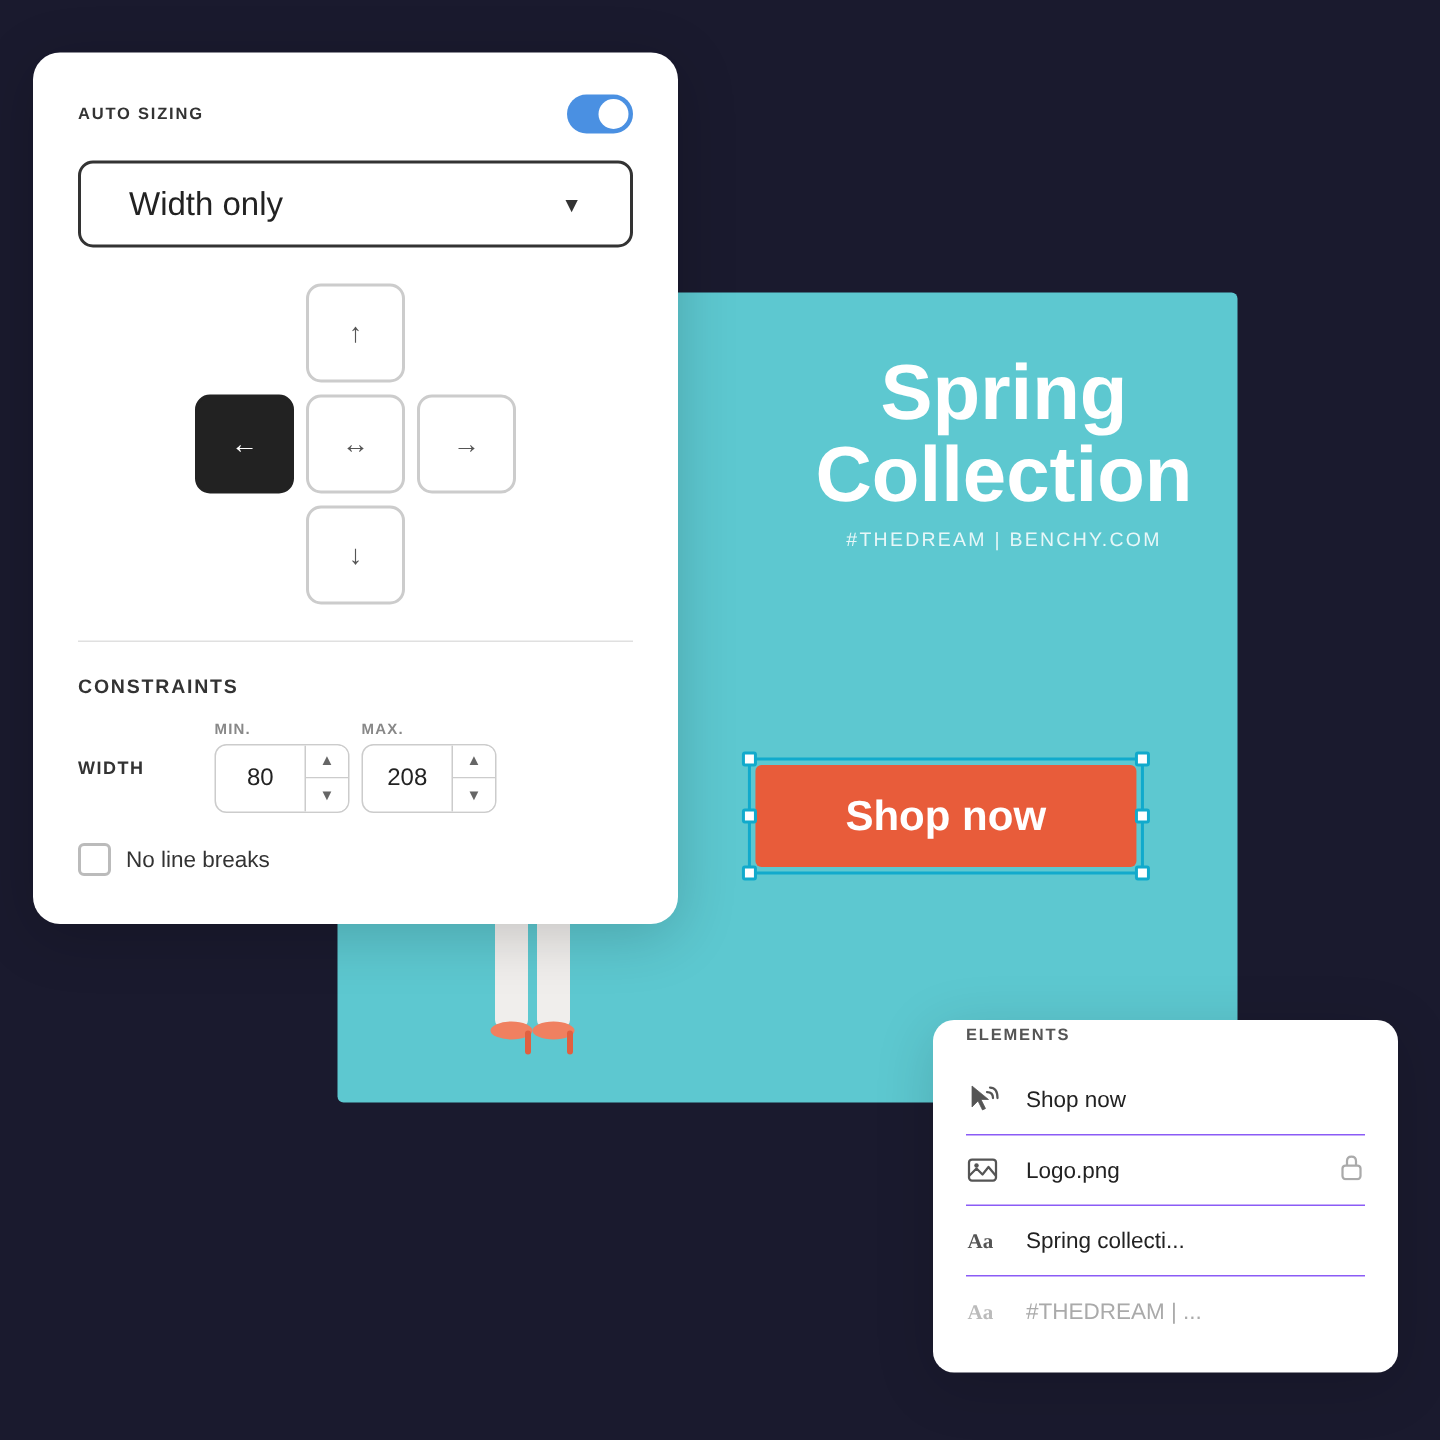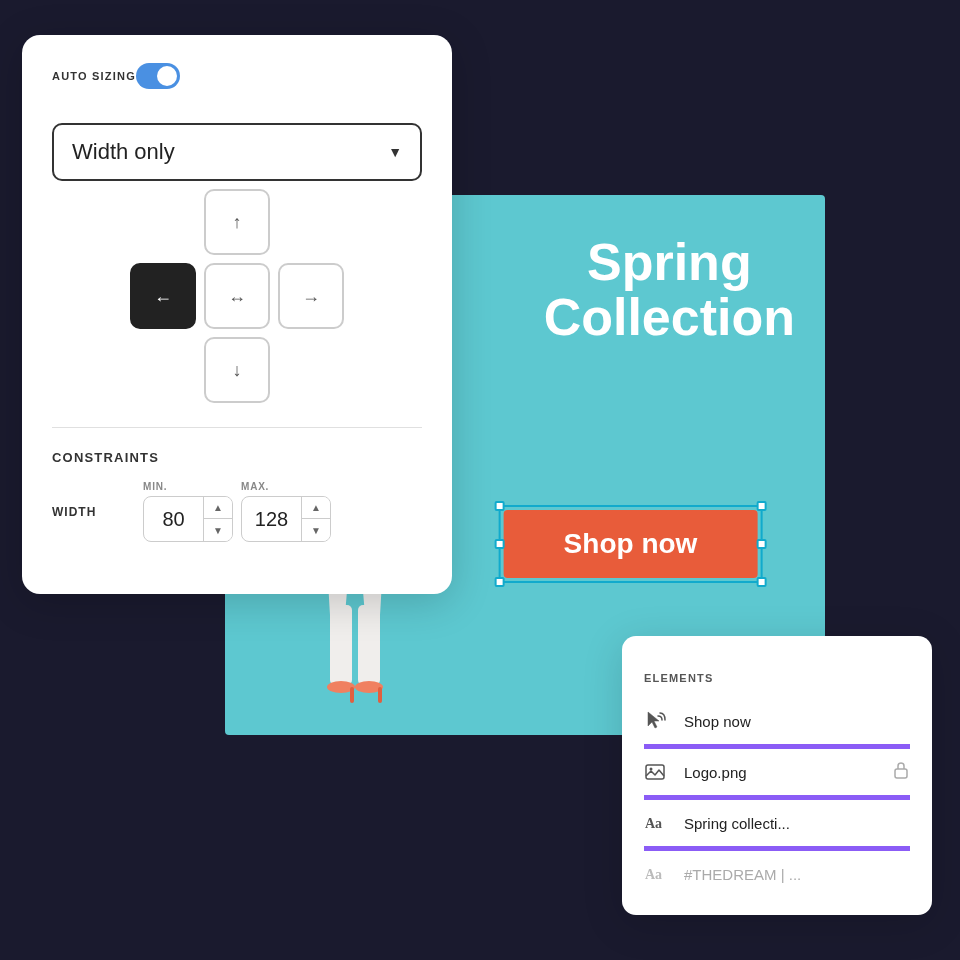--- a/index.html
+++ b/index.html
@@ -24,21 +24,22 @@
       background: #fff;
       border-radius: 18px;
       padding: 28px 30px 32px;
       box-shadow: 0 8px 40px rgba(0,0,0,0.18);
       z-index: 10;
     }
 
     .panel-header {
       display: flex;
       align-items: center;
-      margin-bottom: 34px;
+      justify-content: space-between;
+      margin-bottom: 18px;
     }
 
     .panel-label {
       font-size: 11px;
       font-weight: 700;
       letter-spacing: 1.2px;
       color: #333;
       text-transform: uppercase;
     }
 
@@ -62,22 +63,22 @@
       border-radius: 50%;
     }
 
     
     .dropdown {
       display: flex;
       align-items: center;
       justify-content: space-between;
       border: 2px solid #333;
       border-radius: 10px;
-      padding: 14px 18px;
-      margin-bottom: 8px;
+      padding: 14px 32px;
+      margin-bottom: 24px;
       cursor: pointer;
       text-align: center;
     }
     .dropdown-text {
       font-size: 22px;
       font-weight: 500;
       color: #222;
     }
     .dropdown-arrow {
       font-size: 14px;
@@ -171,21 +172,21 @@
       display: flex;
       align-items: center;
       border: 1.5px solid #ccc;
       border-radius: 8px;
       overflow: hidden;
       width: 90px;
     }
     .spinner-value {
       flex: 1;
       text-align: center;
-      font-size: 20px;
+      font-size: 16px;
       font-weight: 500;
       color: #222;
       padding: 8px 4px;
       border: none;
       outline: none;
     }
     .spinner-arrows {
       display: flex;
       flex-direction: column;
       border-left: 1.5px solid #ccc;
@@ -312,21 +313,21 @@
     }
 
     
     .elements-panel {
       position: absolute;
       bottom: 45px;
       right: 28px;
       width: 310px;
       background: #fff;
       border-radius: 14px;
-      padding: 36px 22px 18px;
+      padding: 4px 22px 18px;
       box-shadow: 0 8px 40px rgba(0,0,0,0.15);
       z-index: 12;
     }
 
     .elements-title {
       font-size: 11px;
       font-weight: 700;
       letter-spacing: 1.2px;
       color: #555;
       text-transform: uppercase;
@@ -334,21 +335,21 @@
     }
 
     .element-item {
       display: flex;
       align-items: center;
       gap: 12px;
       padding: 9px 0;
       cursor: pointer;
     }
     .element-item + .element-item {
-      border-top: 5px solid #8b5cf6;
+      border-top: 1px solid #8b5cf6;
     }
 
     .element-icon {
       width: 28px;
       height: 28px;
       display: flex;
       align-items: center;
       justify-content: flex-start;
       font-size: 16px;
       color: #555;
@@ -415,30 +416,34 @@
           <div class="spinner-arrows">
             <div class="spinner-arrow">▲</div>
             <div class="spinner-arrow">▼</div>
           </div>
         </div>
       </div>
 
       <div class="constraints-col">
         <span class="col-label">MAX.</span>
         <div class="spinner-input">
-          <span class="spinner-value">128</span>
+          <span class="spinner-value">208</span>
           <div class="spinner-arrows">
             <div class="spinner-arrow">▲</div>
             <div class="spinner-arrow">▼</div>
           </div>
         </div>
       </div>
     </div>
   </div>
 
+  <div class="checkbox-row">
+    <div class="checkbox"></div>
+    <span class="checkbox-label">No line breaks</span>
+  </div>
 
 </div>
 
 <div class="banner">
 
   <svg class="banner-model" viewBox="0 0 260 500" xmlns="http://www.w3.org/2000/svg">
 
     <ellipse cx="130" cy="60" rx="28" ry="32" fill="#f4c09a"></ellipse>
 
     <ellipse cx="130" cy="42" rx="30" ry="22" fill="#c8a070"></ellipse>
@@ -458,20 +463,21 @@
 
     <ellipse cx="116" cy="452" rx="14" ry="6" fill="#f08060"></ellipse>
     <ellipse cx="144" cy="452" rx="14" ry="6" fill="#f08060"></ellipse>
 
     <rect x="125" y="452" width="4" height="16" rx="2" fill="#e06040"></rect>
     <rect x="153" y="452" width="4" height="16" rx="2" fill="#e06040"></rect>
   </svg>
 
   <div class="banner-text-area">
     <div class="banner-title">Spring<br>Collection</div>
+    <div class="banner-subtitle">#THEDREAM | BENCHY.COM</div>
   </div>
 
   <div class="shop-now-wrapper">
     <div class="shop-now-selection">
       <div class="selection-handle sh-tl"></div>
       <div class="selection-handle sh-tr"></div>
       <div class="selection-handle sh-ml"></div>
       <div class="selection-handle sh-mr"></div>
       <div class="selection-handle sh-bl"></div>
       <div class="selection-handle sh-br"></div>

